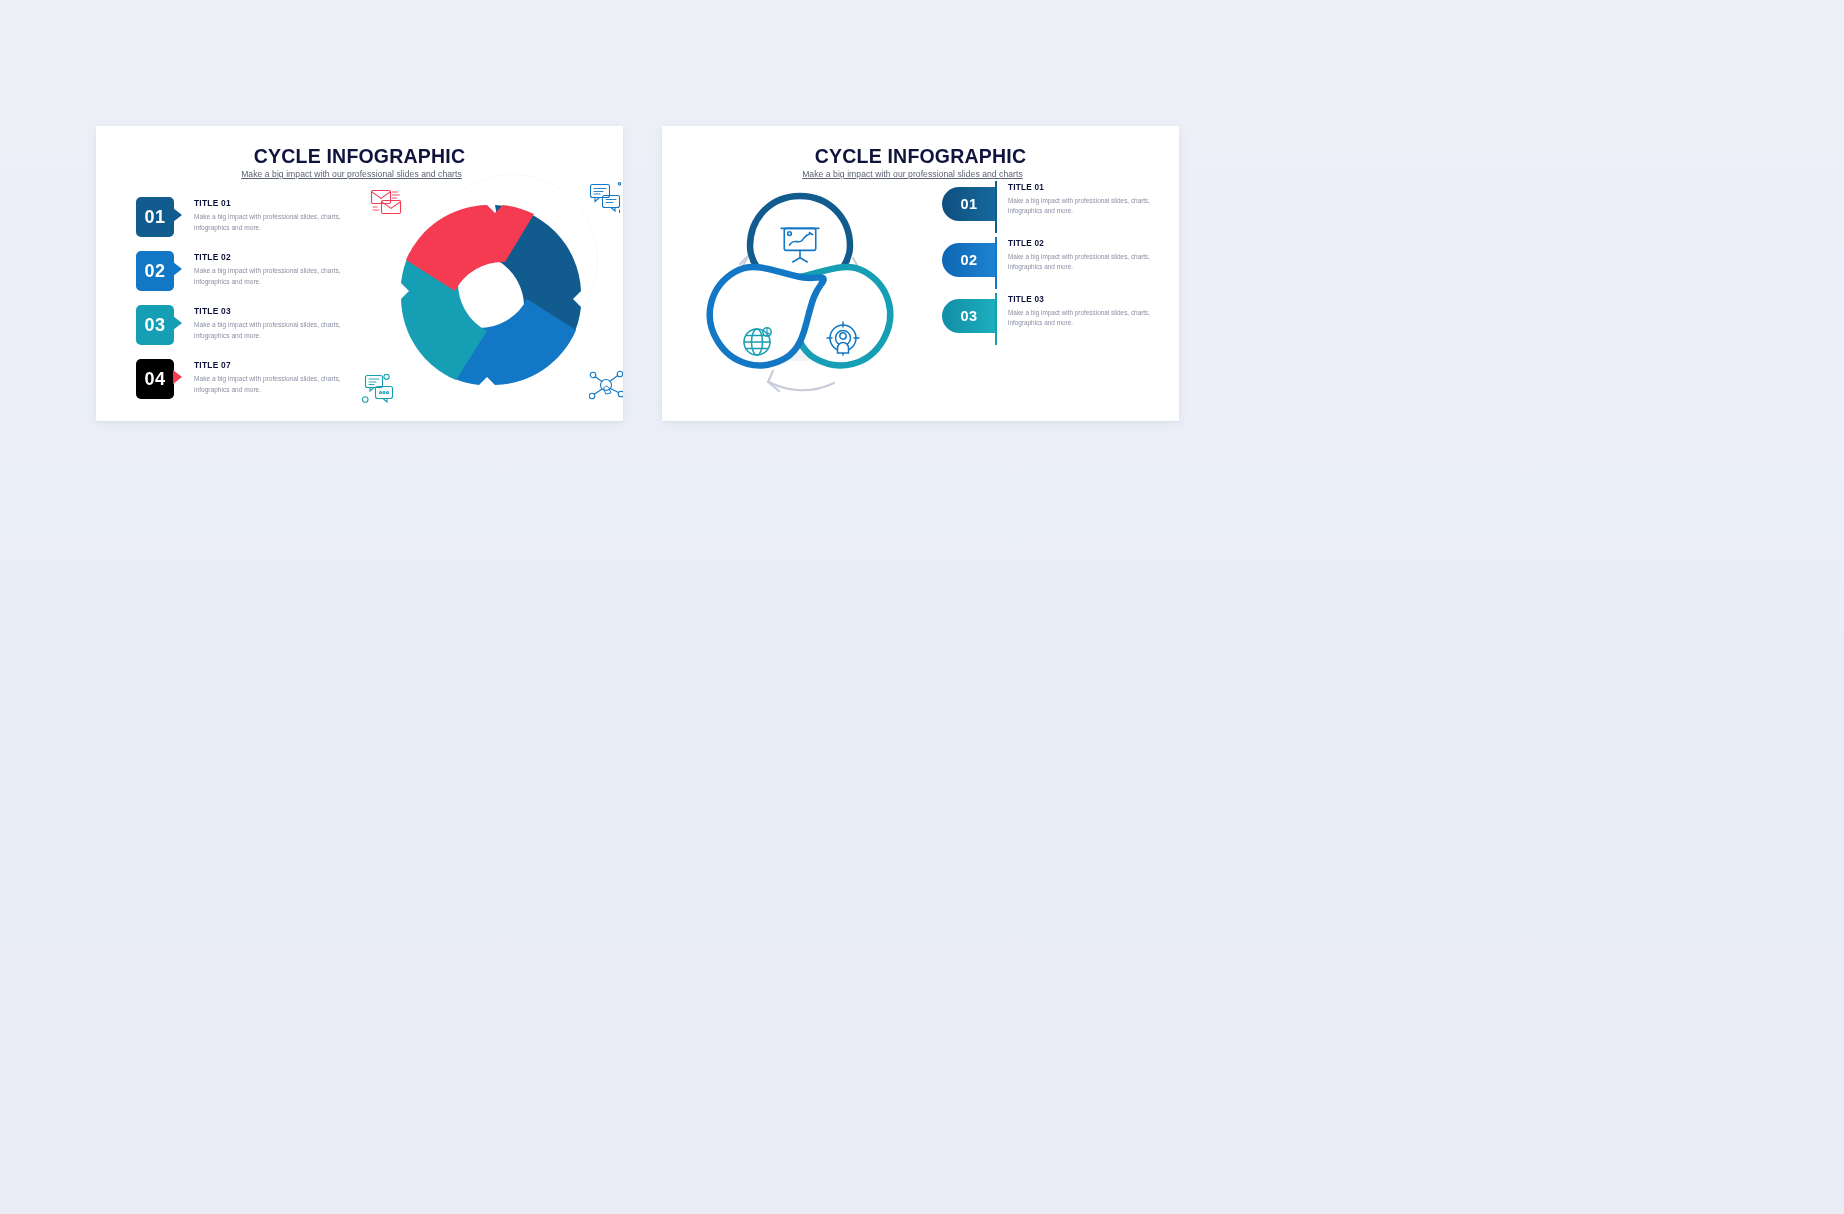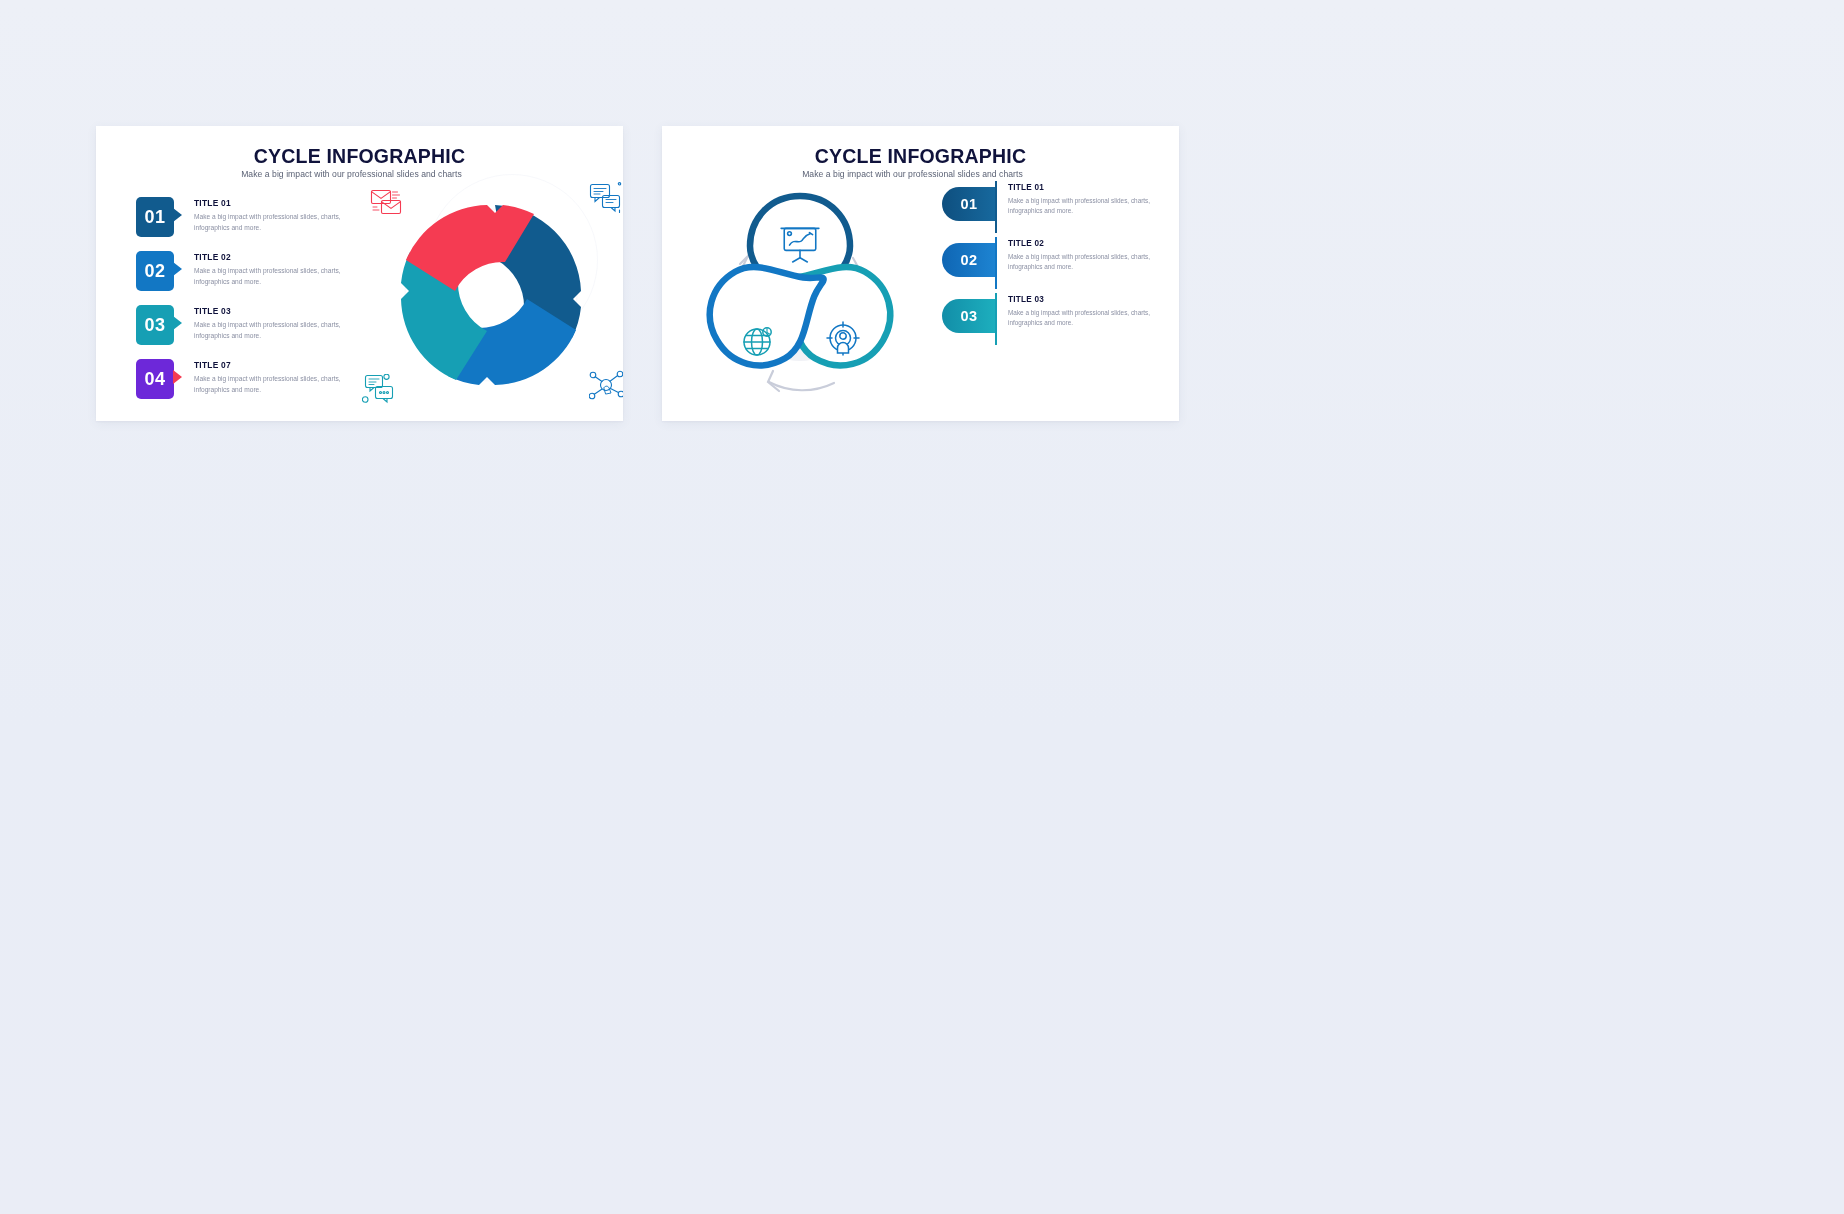--- a/index.html
+++ b/index.html
@@ -47,20 +47,21 @@
   #slide-1 .slide-title { top: 19px; }
   #slide-2 .slide-title { top: 19px; }
 
   .slide-subtitle {
     position: absolute;
     left: 0; right: 16px;
     text-align: center;
     font-size: 8.6px;
     color: #5b6275;
     letter-spacing: 0.05px;
+    text-decoration: underline;
   }
   #slide-1 .slide-subtitle { top: 43px; }
   #slide-2 .slide-subtitle { top: 43px; }
 
   
   .wm {
     position: absolute;
     border-radius: 50%;
     border: 1px solid rgba(120,140,190,0.06);
     pointer-events: none;
@@ -195,21 +196,21 @@
             <span>03</span>
             <span class="tip" style="color:#169FB4;"></span>
           </div>
           <div class="s1-text">
             <div class="s1-title">TITLE 03</div>
             <div class="s1-desc">Make a big impact with professional slides, charts, infographics and more.</div>
           </div>
         </div>
 
         <div class="s1-item">
-          <div class="s1-badge" style="background:#6d28d9;">
+          <div class="s1-badge" style="background:#000000;">
             <span>04</span>
             <span class="tip" style="color:#F53B52;"></span>
           </div>
           <div class="s1-text">
             <div class="s1-title">TITLE 07</div>
             <div class="s1-desc">Make a big impact with professional slides, charts, infographics and more.</div>
           </div>
         </div>
 
       </div>

